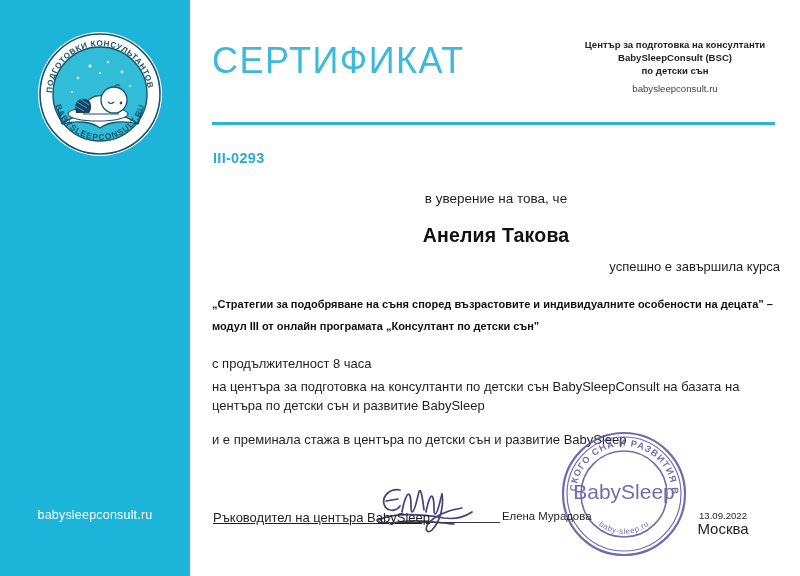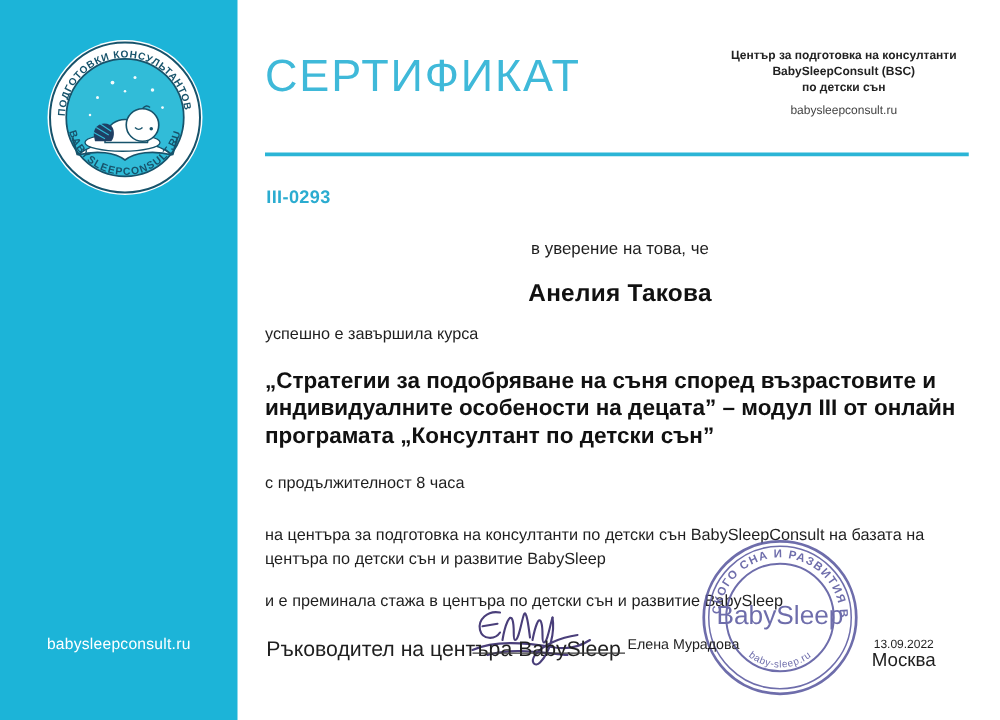--- a/index.html
+++ b/index.html
@@ -118,39 +118,39 @@
     margin-top: 16px;
     font-size: 19.5px;
     font-weight: bold;
     text-align: center;
     color: #111111;
     letter-spacing: 0.2px;
   }
   .phrase-after {
     margin-top: 12px;
     font-size: 13px;
-    text-align: left;
+    text-align: right;
     color: #1f1f1f;
   }
   .course-title {
     margin-top: 19px;
-    font-size: 18px;
+    font-size: 11px;
     font-weight: bold;
     line-height: 22px;
     color: #111111;
     text-align: left;
   }
   .duration {
     margin-top: 18px;
     font-size: 13px;
     line-height: 18px;
     color: #1f1f1f;
   }
   .venue {
-    margin-top: 23px;
+    margin-top: 4px;
     font-size: 13px;
     line-height: 19px;
     color: #1f1f1f;
   }
   .internship {
     margin-top: 16px;
     font-size: 13px;
     line-height: 18px;
     color: #1f1f1f;
   }
@@ -160,23 +160,24 @@
     position: absolute;
     left: 213px;
     top: 508px;
     width: 355px;
     height: 20px;
   }
   .sign-label {
     position: absolute;
     left: 0;
     top: 2px;
-    font-size: 17px;
+    font-size: 13px;
     color: #1f1f1f;
     white-space: nowrap;
+    text-decoration: underline;
   }
   .sign-rule {
     position: absolute;
     left: 165px;
     top: 14px;
     width: 122px;
     height: 1px;
     background: #3a3a3a;
   }
   .sign-name {

